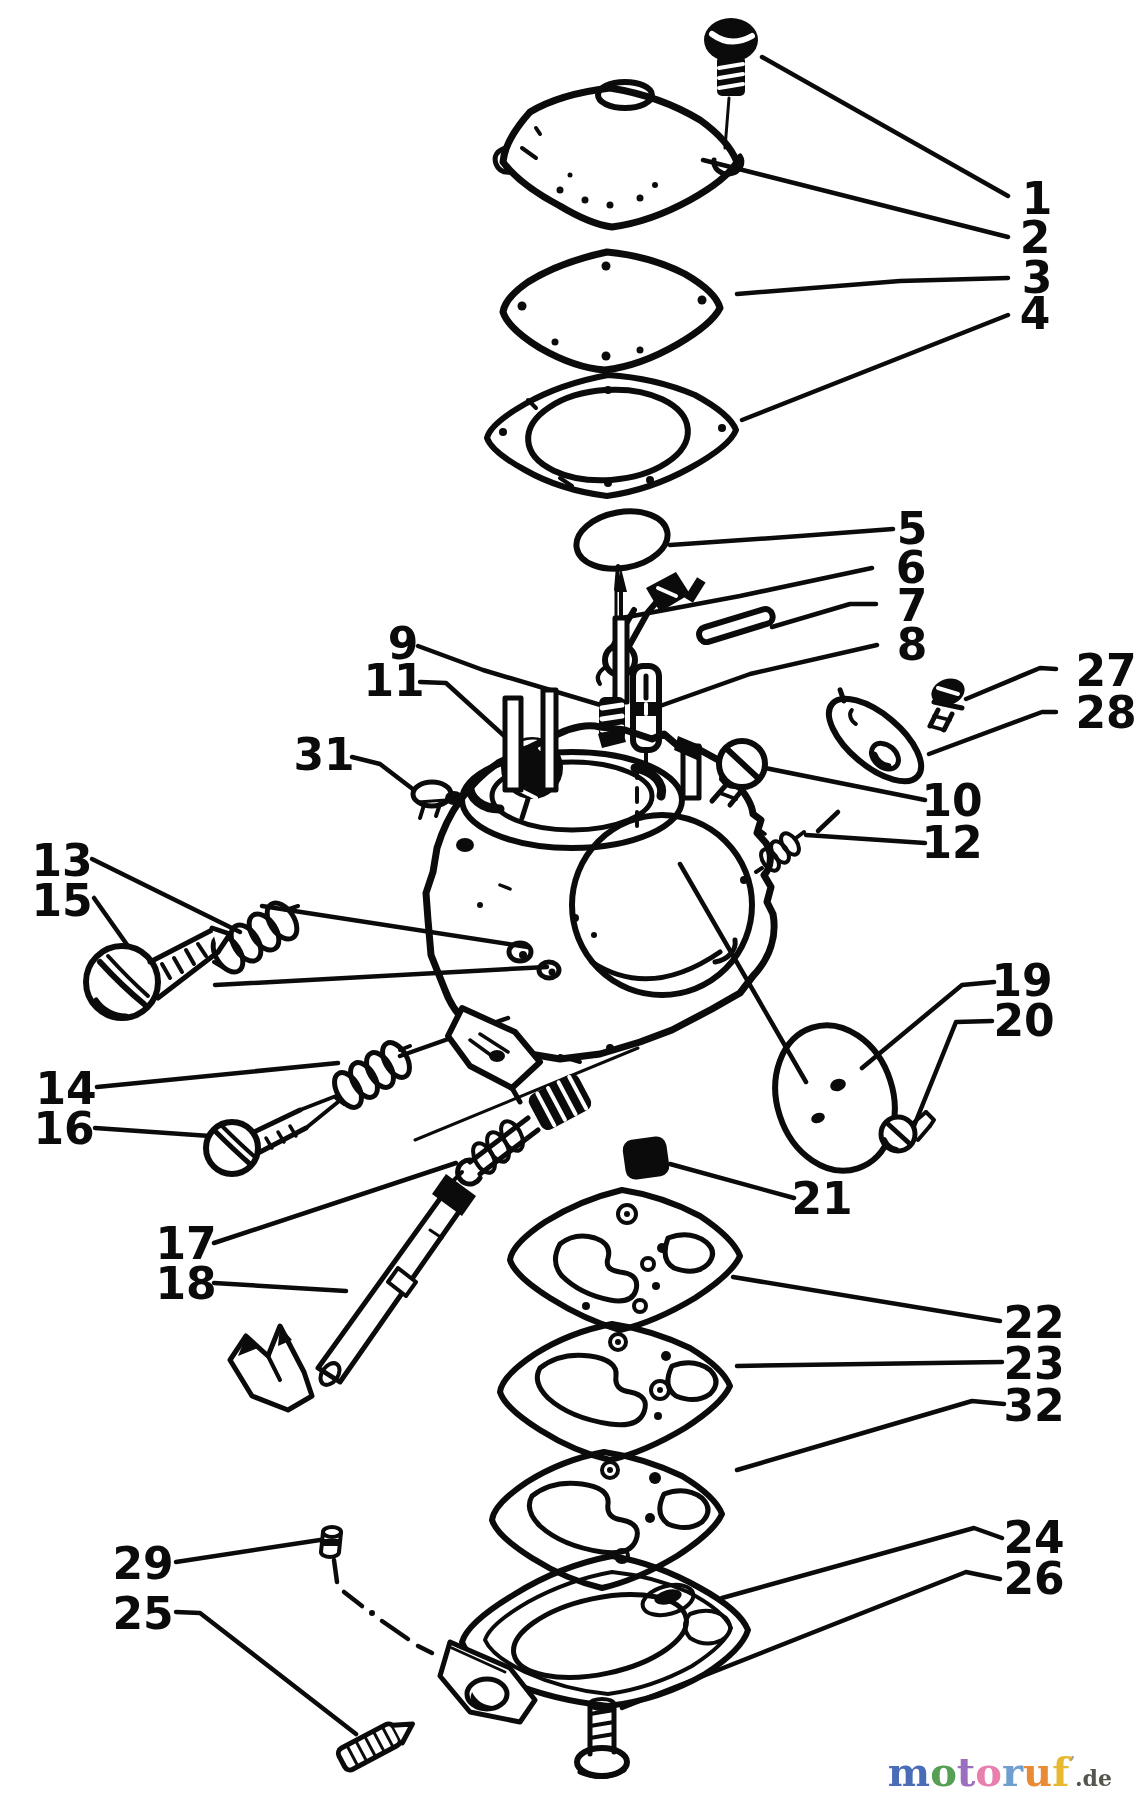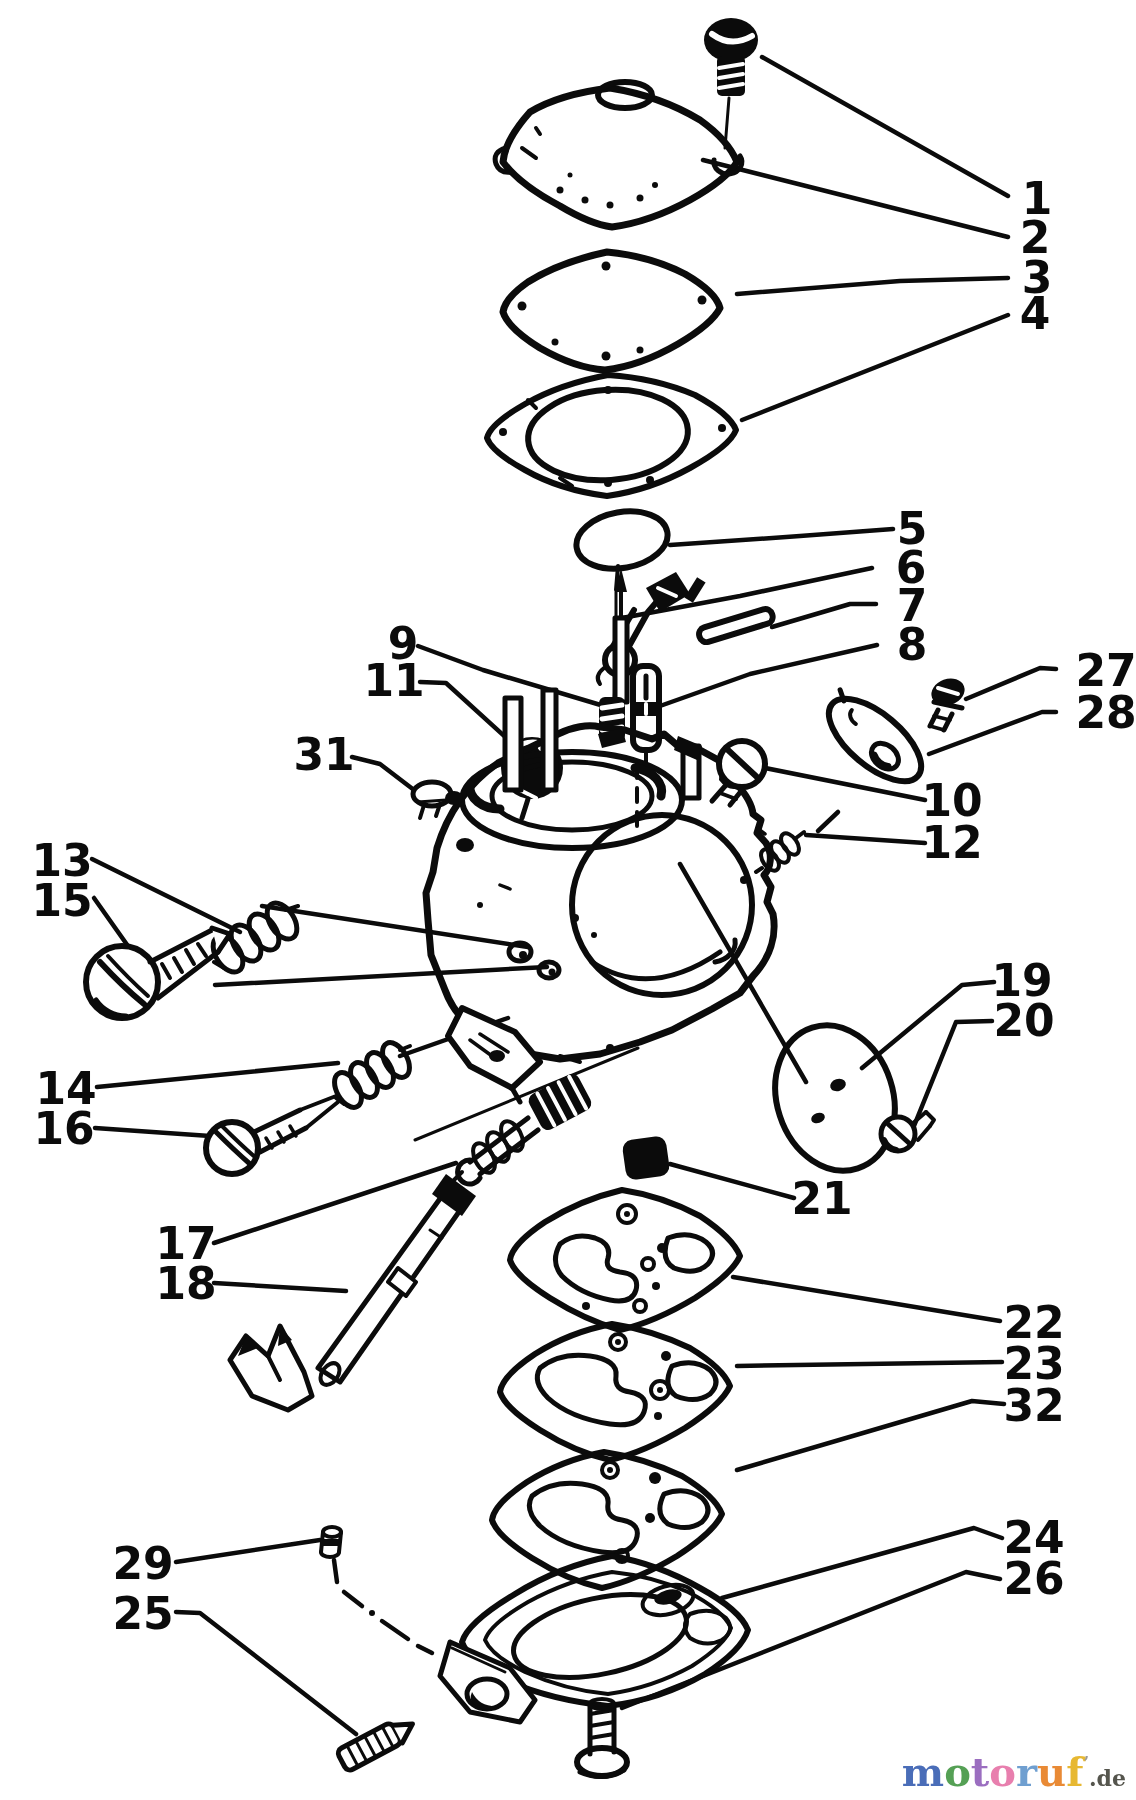--- a/index.html
+++ b/index.html
@@ -1,20 +1,20 @@
 <!DOCTYPE html>
 <html><head>
 <meta charset="utf-8">
 <style>
   html,body{margin:0;padding:0;background:#e8e8e8;}
   #page{position:relative;width:1136px;height:1800px;background:#ffffff;margin:0 auto;
         font-family:"DejaVu Sans",sans-serif;overflow:hidden;}
   svg{position:absolute;left:0;top:0;}
   .part-num{font-family:"DejaVu Sans",sans-serif;font-weight:bold;font-size:44px;fill:#0b0b0b;}
-  #watermark{position:absolute;right:10px;bottom:8px;
+  #watermark{position:absolute;right:24px;bottom:8px;
              font-family:"DejaVu Serif",serif;font-weight:bold;font-size:40px;
              letter-spacing:0px;line-height:1;user-select:none;}
   #watermark .suffix{font-size:22px;font-weight:bold;}
   #watermark .tick{font-size:16px;vertical-align:18px;}
 </style>
 </head>
 <body>
 
 <div id="page">
 <svg width="1136" height="1800" viewBox="0 0 1136 1800">

